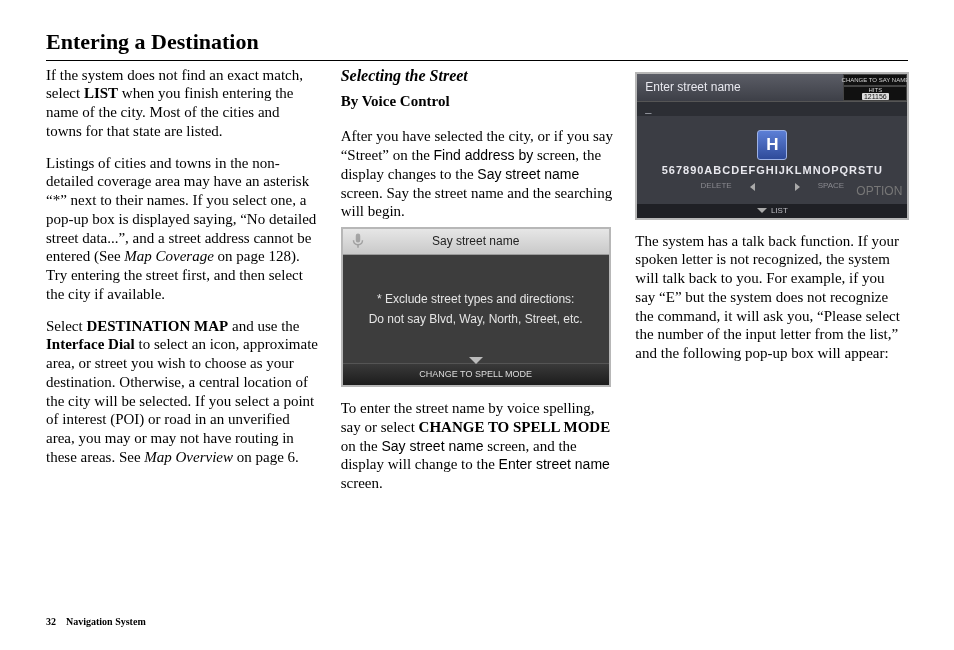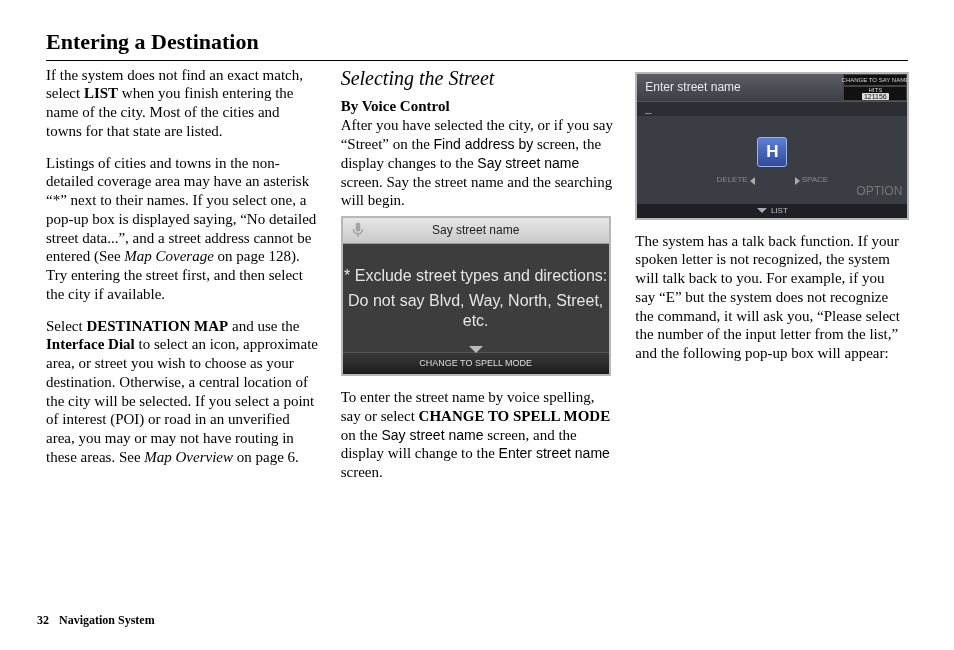--- a/index.html
+++ b/index.html
@@ -28,28 +28,28 @@
   }
   .col {
     flex: 1 1 0;
     min-width: 0;
   }
   p { margin-bottom: 13px; }
   .em { font-style: italic; }
   .b { font-weight: bold; }
   .section-head {
     font-family: "Times New Roman", Times, serif;
-    font-weight: normal;
+    font-weight: bold;
     font-style: italic;
-    font-size: 20px;
+    font-size: 16px;
     margin-bottom: 6px;
   }
   .subhead {
     font-weight: bold;
-    margin-bottom: 1px;
+    margin-bottom: 17px;
   }
   .sans { font-family: Arial, Helvetica, sans-serif; font-size: 14px; }
 
   
   .shot1 {
     width: 270px;
     height: 160px;
     border: 2px solid #b7b7b7;
     background: #444;
     margin: 6px 0 12px 0;
@@ -77,21 +77,21 @@
     opacity: 0.55;
   }
   .shot1-body {
     flex: 1;
     background: #3d3d3d;
     display: flex;
     flex-direction: column;
     align-items: center;
     justify-content: center;
     color: #e5e5e5;
-    font-size: 16px;
+    font-size: 12px;
     text-align: center;
     gap: 5px;
   }
   .shot1-foot {
     height: 22px;
     background: linear-gradient(#3a3a3a, #1c1c1c);
     display: flex;
     align-items: center;
     justify-content: center;
     color: #ddd;
@@ -194,42 +194,42 @@
     font-size: 11px;
     letter-spacing: 1px;
     font-weight: bold;
     font-family: Arial, sans-serif;
     white-space: nowrap;
   }
   .ctrls {
     display:flex; gap:40px; color:#89898f; font-size:8px; margin-top:4px;
     position: relative;
   }
-  .ctrl { display:flex; align-items:flex-end; gap:2px; }
+  .ctrl { display:flex; align-items:flex-end; gap:18px; }
   .tri-l, .tri-r, .tri-d {
     width:0;height:0;display:inline-block;
   }
   .tri-l { border-top:4px solid transparent;border-bottom:4px solid transparent;border-right:5px solid #aaa; }
   .tri-r { border-top:4px solid transparent;border-bottom:4px solid transparent;border-left:5px solid #aaa; }
   .tri-d { border-left:5px solid transparent;border-right:5px solid transparent;border-top:5px solid #aaa; }
   .option-txt { position:absolute; right:5px; top:68px; color:#777; font-size:12px; writing-mode: horizontal-tb; }
   .shot2-foot {
     height: 14px;
     background: #1f2025;
     color: #bcbcc2;
     font-size: 8px;
     display:flex; align-items:center; justify-content:center;
     gap:4px;
   }
 
   .footer {
     position: absolute;
     bottom: 22px;
-    left: 37px;
-    font-size: 12px;
+    left: 46px;
+    font-size: 10px;
   }
   .footer .pn { font-weight: bold; margin-right: 10px; }
   .footer .lbl { font-weight: bold; }
 </style>
 </head>
 <body>
 
 <div class="page-title">Entering a Destination</div>
 
 <div class="columns">
@@ -284,20 +284,21 @@
           <div class="hits-row">
             <span class="hits-label">HITS</span>
             <span class="hits-val">121156</span>
           </div>
         </div>
       </div>
       <div class="shot2-under">_</div>
       <div class="shot2-body">
         <span class="option-txt">OPTION</span>
         <div class="letter-h">H</div>
+        <div class="letter-row">567890ABCDEFGHIJKLMNOPQRSTU</div>
         <div class="ctrls">
           <div class="ctrl">
               <span>DELETE</span>
               <span class="tri-l"></span>
             </div>
           <div class="ctrl">
               <span class="tri-r"></span>
               <span>SPACE</span>
             </div>
         </div>

